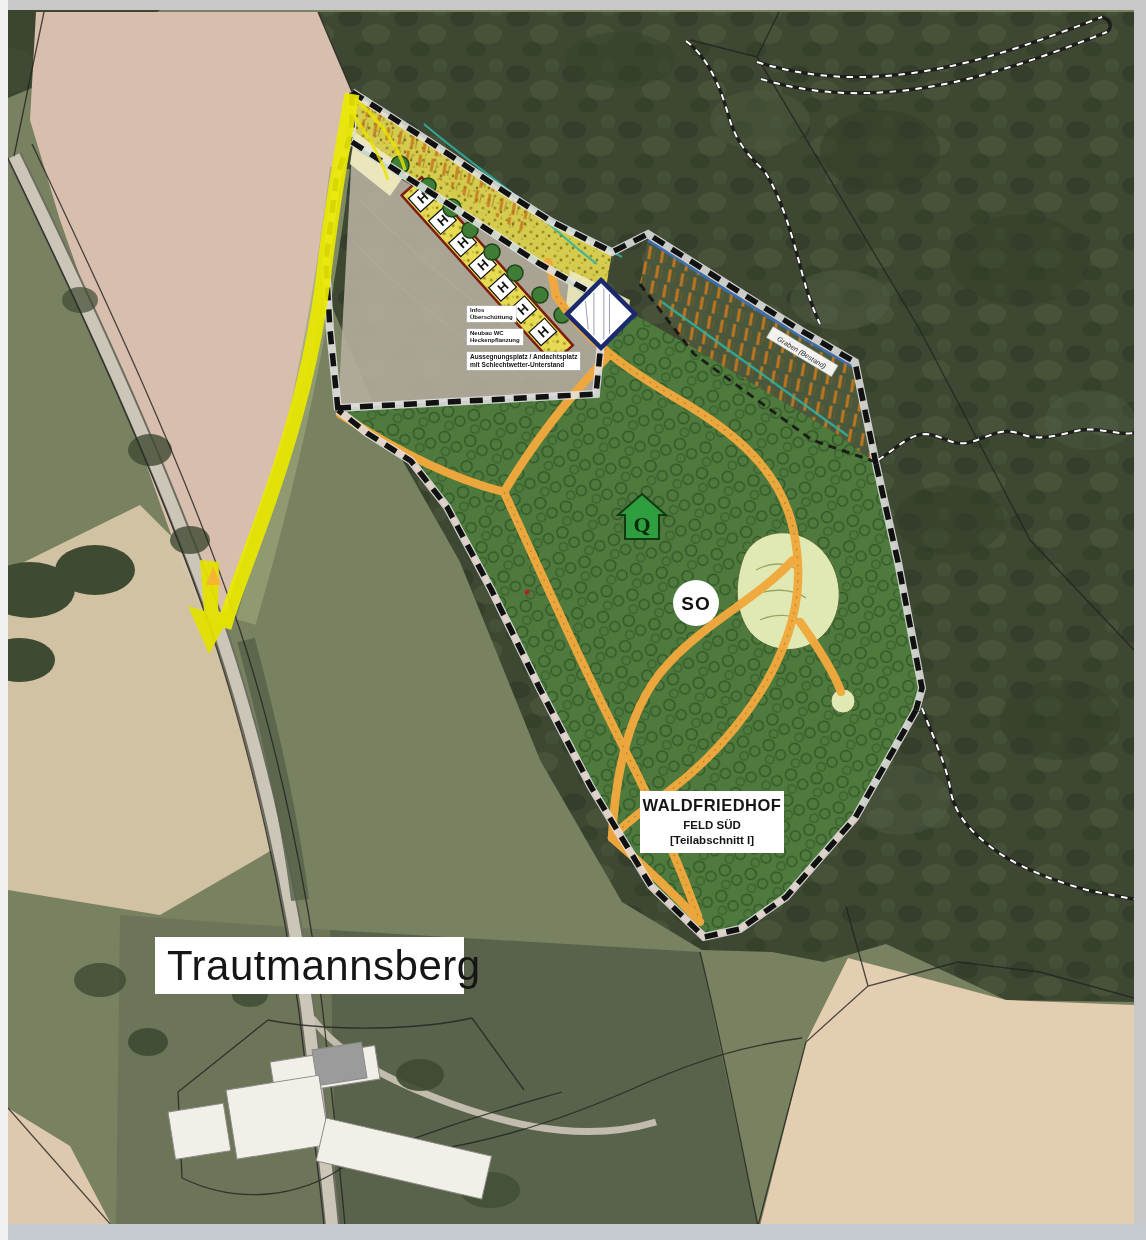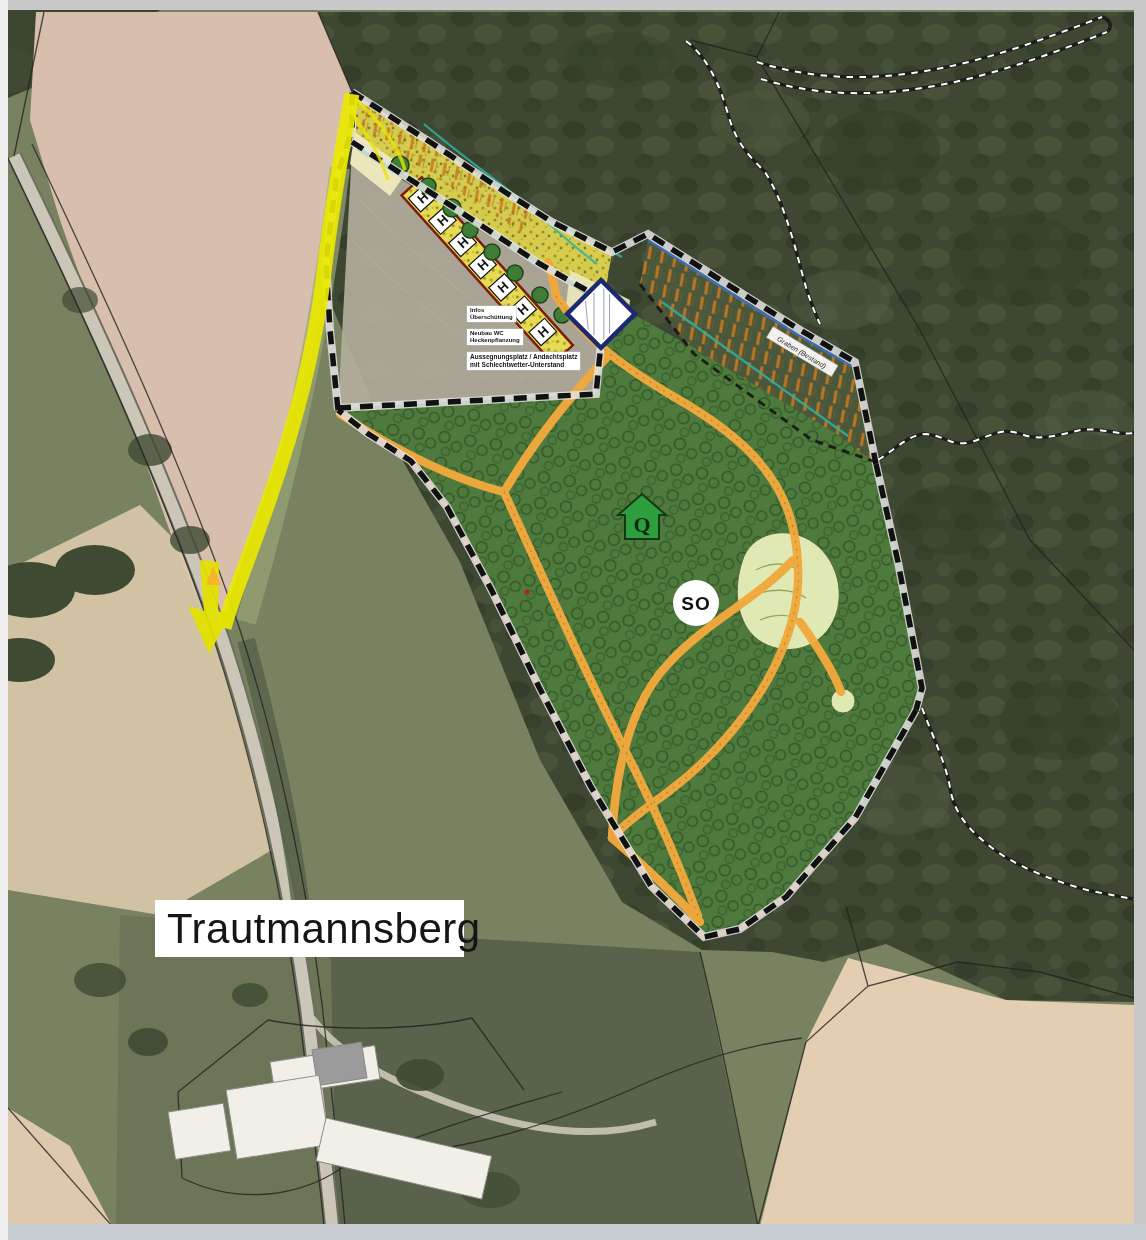--- a/index.html
+++ b/index.html
@@ -8,21 +8,21 @@
   #mapsvg{position:absolute;left:0;top:0;}
   .hlabel{position:absolute;background:#ffffff;color:#151515;z-index:5;}
   .note{font:700 6px/7px "Liberation Sans",sans-serif;padding:1px 3px;white-space:nowrap;
         box-shadow:0 0 0 .5px #bbb;}
   .note div{display:block;}
   #note3{font:700 6.5px/8px "Liberation Sans",sans-serif;}
   .wf-box{left:640px;top:791px;width:140px;text-align:center;padding:5px 2px 6px 2px;}
   .wf-title{font:700 16.5px/19px "Liberation Sans",sans-serif;letter-spacing:.5px;}
   .wf-sub{font:700 11.5px/15px "Liberation Sans",sans-serif;margin-top:3px;}
   .wf-sub2{font:700 11.5px/14px "Liberation Sans",sans-serif;}
-  .place-label{left:155px;top:900px;width:297px;height:57px;
+  .place-label{left:155px;top:937px;width:297px;height:57px;
         font:400 42px/57px "Liberation Sans",sans-serif;padding-left:12px;letter-spacing:.5px;}
 </style>
 </head>
 <body>
 
 <div id="stage">
 
 <svg id="mapsvg" width="1146" height="1240" viewBox="0 0 1146 1240">
   <defs>
     <clipPath id="mapclip">
@@ -312,16 +312,21 @@
 </div>
 <div class="hlabel note" id="note2" style="left:467px;top:329px;">
   <div>Neubau WC</div>
   <div>Heckenpflanzung</div>
 </div>
 <div class="hlabel note" id="note3" style="left:467px;top:352px;">
   <div>Aussegnungsplatz / Andachtsplatz</div>
   <div>mit Schlechtwetter-Unterstand</div>
 </div>
 
+<div class="hlabel wf-box">
+  <div class="wf-title">WALDFRIEDHOF</div>
+  <div class="wf-sub">FELD SÜD</div>
+  <div class="wf-sub2">[Teilabschnitt I]</div>
+</div>
 
 <div class="hlabel place-label">Trautmannsberg</div>
 
 </div>
 
 </body></html>

